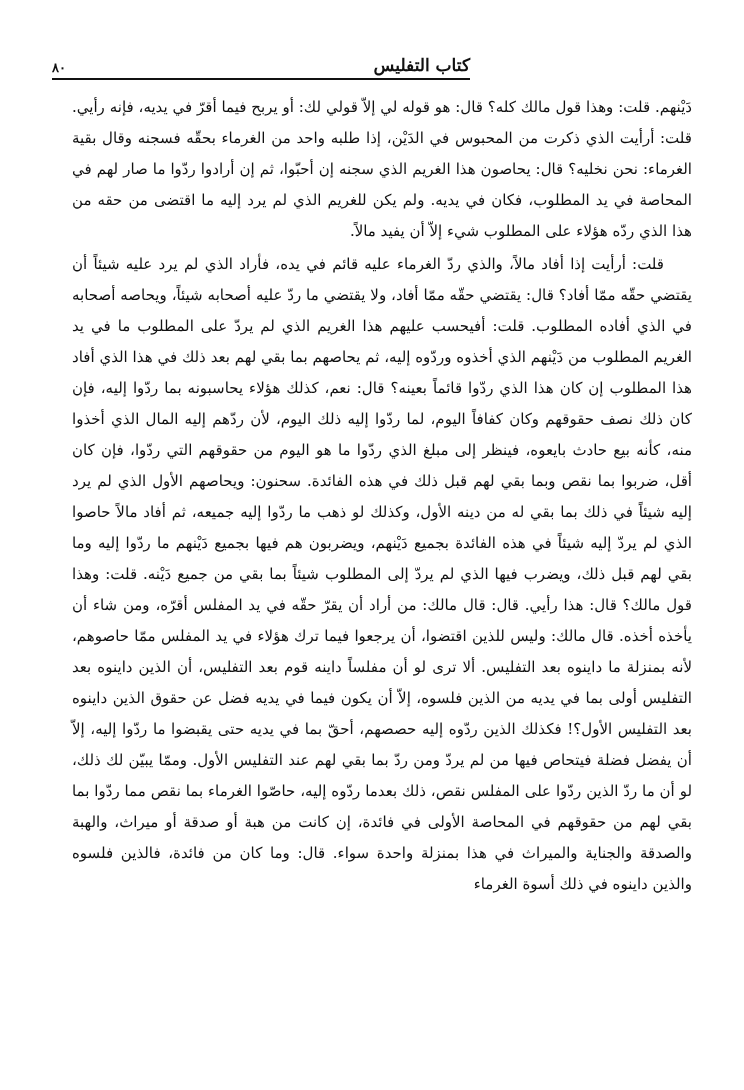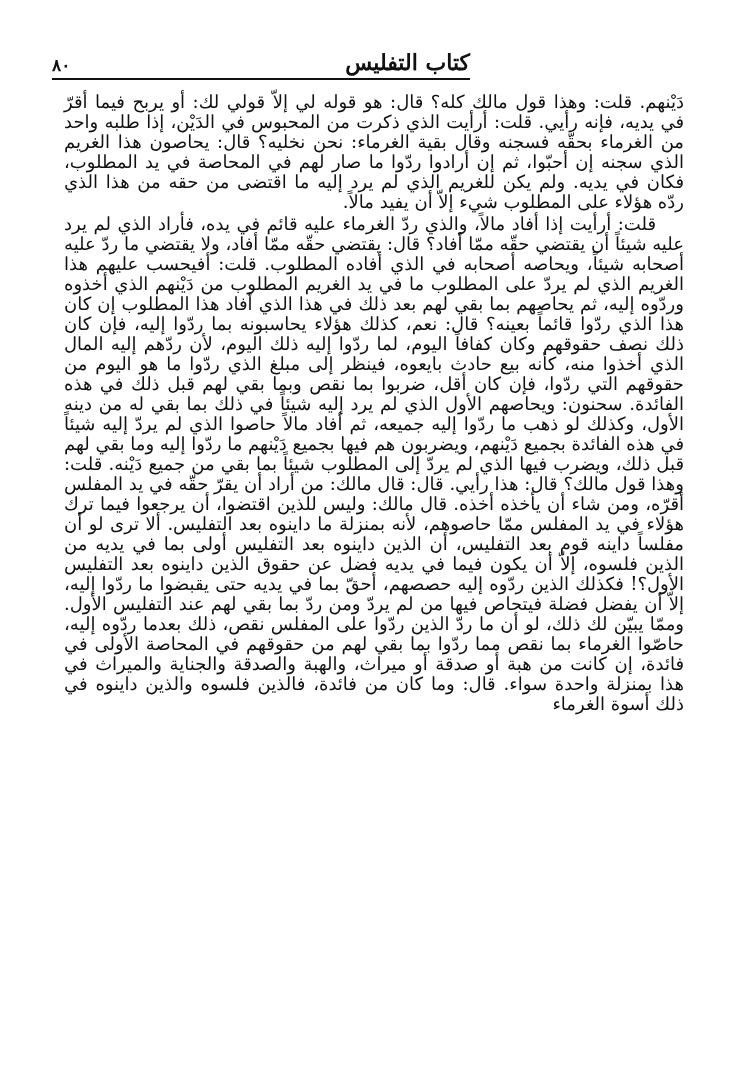--- a/index.html
+++ b/index.html
@@ -8,26 +8,26 @@
       font-family: "DejaVu Serif", "Liberation Serif", serif;
       color: #111111;
     }
     #hdr {
       position: absolute; left: 52px; top: 50px; width: 418px; height: 30px;
       border-bottom: 2px solid #111;
       display: flex; justify-content: space-between; align-items: flex-end;
       direction: rtl; padding-bottom: 3px; box-sizing: border-box;
     }
     #hdr { left: 52px; width: 418px; }
-    .book-title { font-weight: bold; font-size: 22px; }
-    .page-num { font-weight: bold; font-size: 17px; }
+    .book-title { font-weight: bold; font-size: 17px; }
+    .page-num { font-weight: bold; font-size: 13px; }
     .body-text {
-      position: absolute; left: 64px; top: 92px; width: 620px;
+      position: absolute; left: 72px; top: 92px; width: 620px;
       direction: rtl; text-align: justify; text-align-last: right;
-      font-size: 18px; line-height: 20px;
+      font-size: 15px; line-height: 31px;
     }
     .para { margin: 0; }
     .para + .para { margin-top: 2px; text-indent: 28px; }
   </style>
 </head>
 <body>
 
 <div id="hdr">
   <span class="book-title">كتاب التفليس</span>
   <span class="page-num">٨٠</span>

